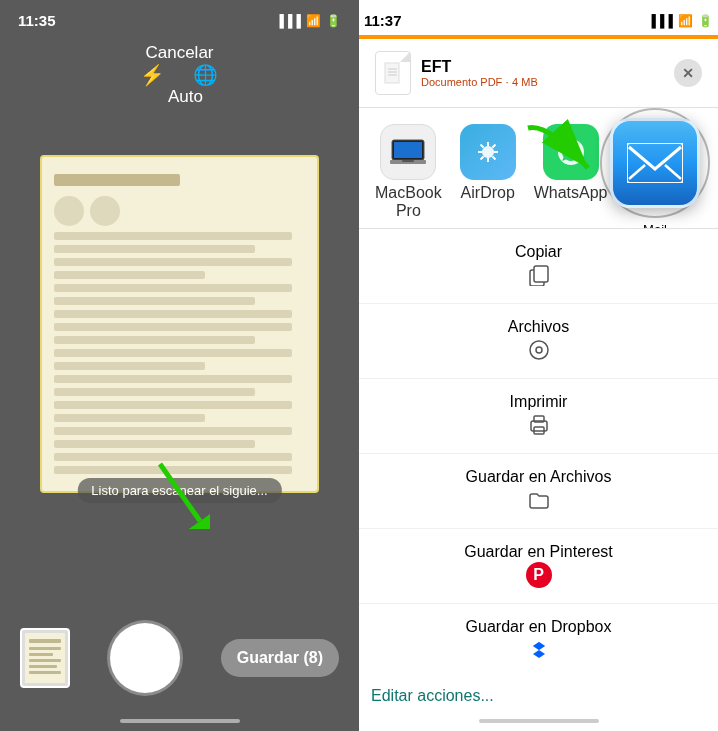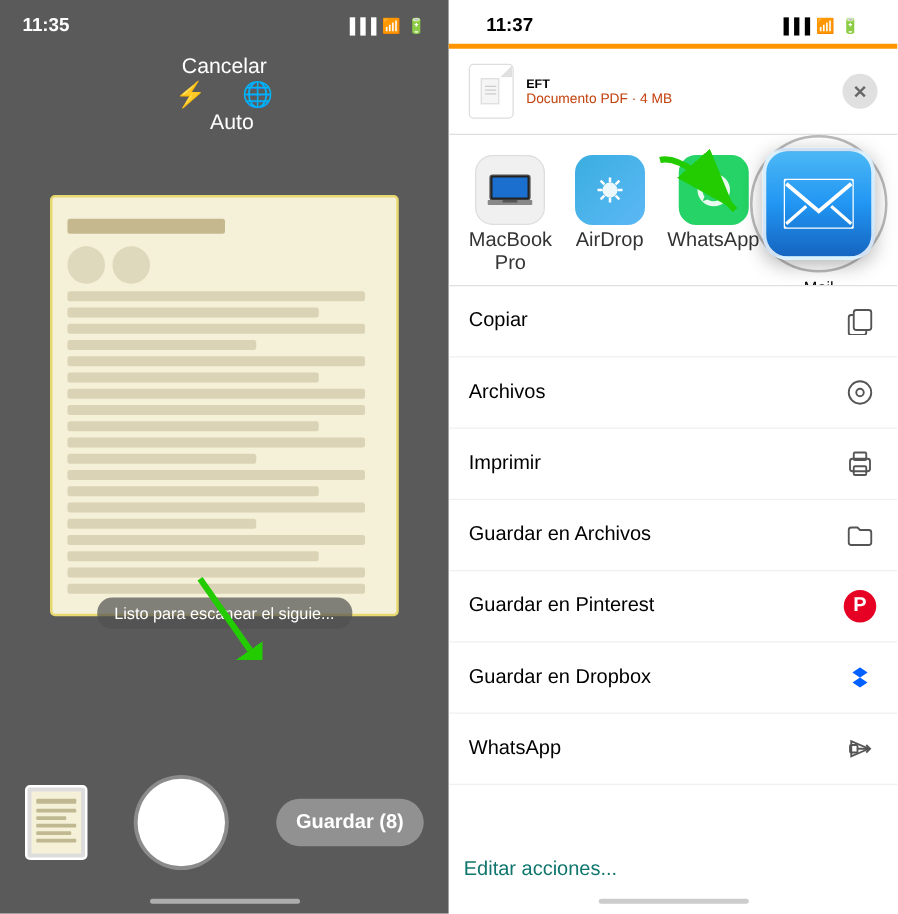--- a/index.html
+++ b/index.html
@@ -182,21 +182,21 @@
       background: white;
       position: relative;
       display: flex;
       flex-direction: column;
     }
 
     .right-status-bar {
       display: flex;
       justify-content: space-between;
       align-items: center;
-      padding: 12px 30px 6px;
+      padding: 12px 5px 6px;
       color: black;
       font-size: 15px;
       font-weight: 600;
       text-align: right;
     }
 
     
     .top-orange-stripe {
       height: 4px;
       background: #ff9500;
@@ -233,21 +233,21 @@
       height: 10px;
       background: #e0e0e0;
       clip-path: polygon(100% 0, 100% 100%, 0 100%);
     }
 
     .doc-info {
       flex: 1;
     }
 
     .doc-name {
-      font-size: 10px;
+      font-size: 16px;
       font-weight: 600;
       color: #000;
     }
 
     .doc-meta {
       font-size: 11px;
       color: #c2410c;
     }
 
     .close-btn {
@@ -330,20 +330,21 @@
       border-top: 1px solid #e0e0e0;
       overflow: hidden;
     }
 
     .share-option {
       display: flex;
       align-items: center;
       justify-content: space-between;
       padding: 14px 16px;
       border-bottom: 1px solid #f0f0f0;
+      flex-direction: column;
     }
 
     .share-option-label {
       font-size: 16px;
       color: #000;
     }
 
     .share-option-icon {
       width: 28px;
       height: 28px;

